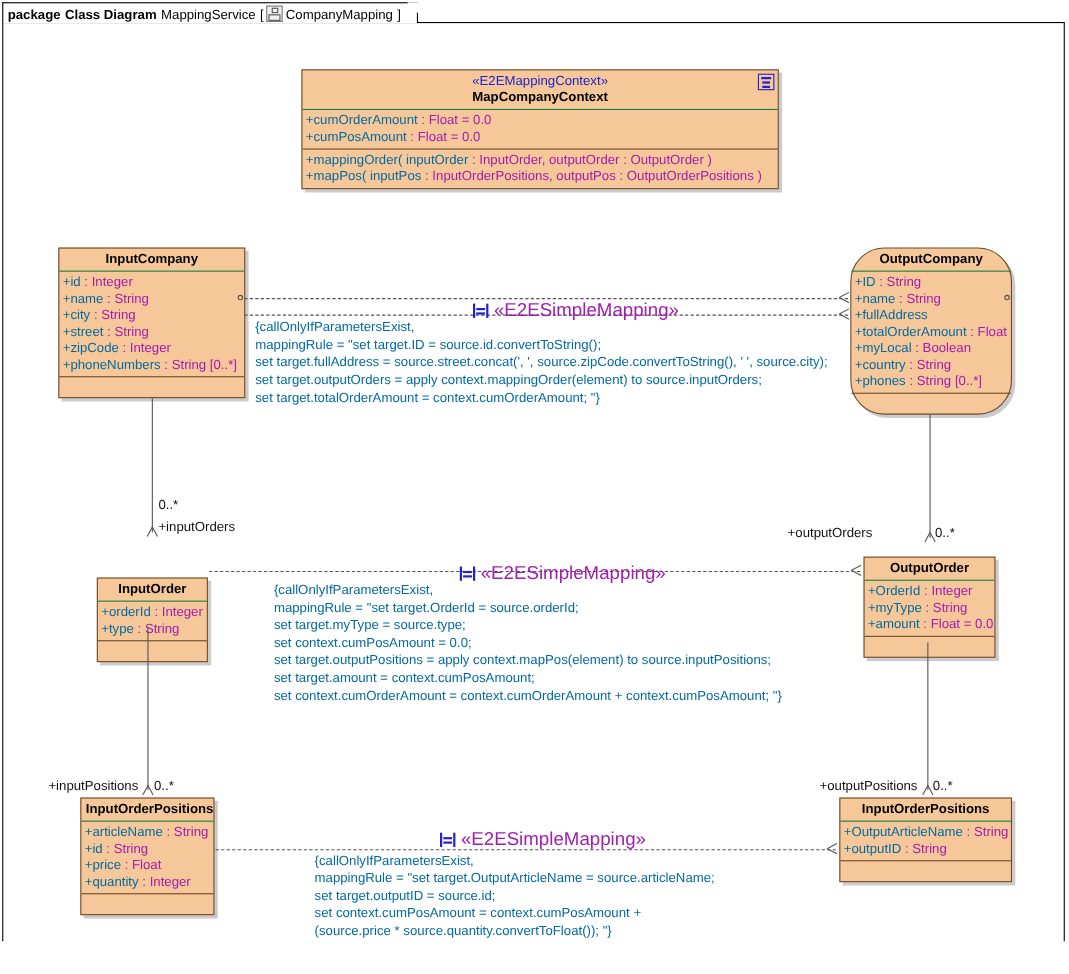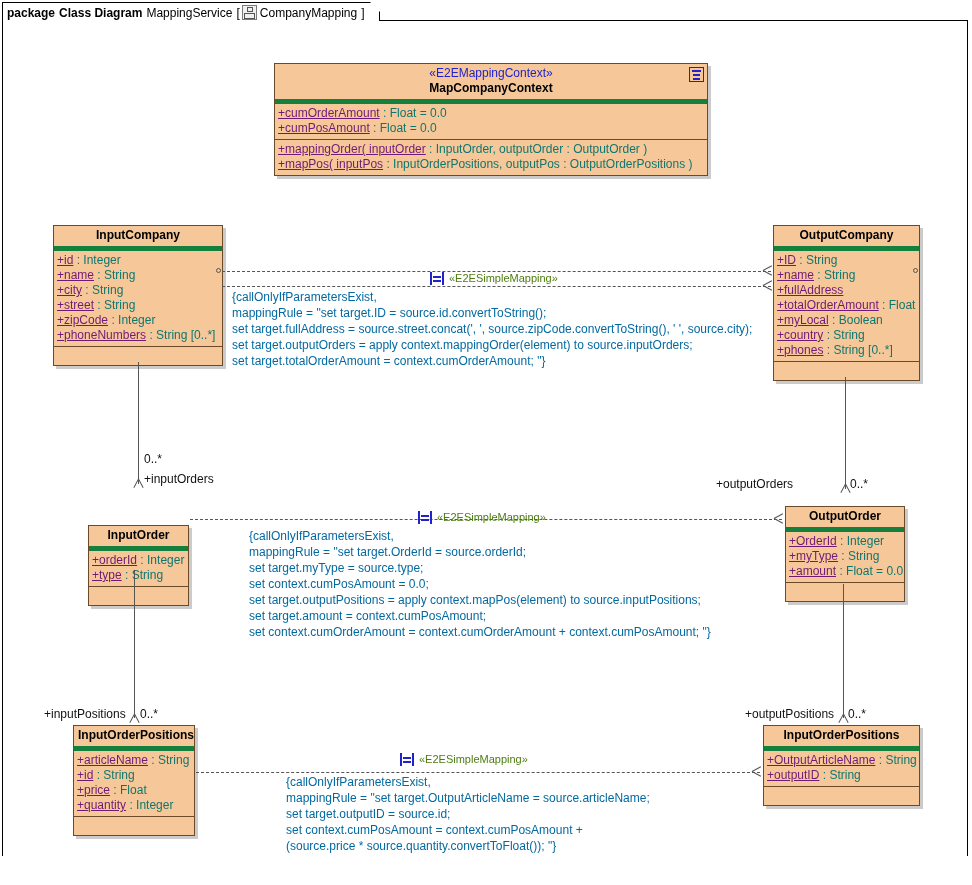--- a/index.html
+++ b/index.html
@@ -87,21 +87,21 @@
     position: absolute;
     border: 1px solid #6b4a2a;
     background: #f6c899;
     box-sizing: border-box;
     font-size: 12px;
     color: #4a3a22;
     box-shadow: 3px 3px 0 rgba(140,140,140,0.45);
   }
   .uml .name-comp {
     position: relative;
-    border-bottom: 5px solid #15803d;
+    border-bottom: 1px solid #15803d;
     padding: 2px 4px 3px 4px;
     text-align: center;
   }
   .uml .stereo {
     color: #2222cc;
     font-size: 12px;
     line-height: 15px;
   }
   .uml .cname {
     font-weight: bold;
@@ -113,22 +113,22 @@
     border-bottom: 1px solid #6b4a2a;
     padding: 2px 3px 3px 3px;
   }
   .uml .compartment:last-child { border-bottom: none; }
   .uml .empty-comp { height: 13px; }
   .uml .feat {
     line-height: 15px;
     white-space: nowrap;
     color: #7a6a4f;
   }
-  .uml .feat .id { color: #701a75; font-weight: normal; text-decoration: underline; }
-  .uml .feat .ty { color: #0f766e; }
+  .uml .feat .id { color: #0369a1; font-weight: normal; }
+  .uml .feat .ty { color: #a21caf; }
 
   .sq-icon {
     position: absolute;
     right: 3px;
     top: 3px;
     width: 15px;
     height: 15px;
     border: 1px solid #2222cc;
     background: #f6c899;
     box-sizing: border-box;
@@ -139,23 +139,24 @@
     background: #2222cc;
   }
   .sq-icon i.t { left: 2px; top: 2px; right: 2px; height: 2px; }
   .sq-icon i.m { left: 3px; top: 6px; right: 3px; height: 2px; }
   .sq-icon i.b { left: 3px; top: 10px; right: 3px; height: 2px; }
 
   
   .dep-label {
     position: absolute;
     white-space: nowrap;
-    font-size: 11px;
-    color: #4d7c0f;
+    font-size: 17px;
+    color: #a21caf;
     display: flex;
+    align-items: center;
     gap: 5px;
   }
   .map-icon {
     width: 14px;
     height: 13px;
     position: relative;
     display: inline-block;
   }
   .map-icon i { position: absolute; background: #2222cc; display:block; }
   .map-icon i.l { left: 0; top: 0; width: 2px; height: 13px; }
@@ -287,21 +288,21 @@
       <div class="feat"><span class="id">+id</span><span class="ty"> : Integer</span></div>
       <div class="feat"><span class="id">+name</span><span class="ty"> : String</span></div>
       <div class="feat"><span class="id">+city</span><span class="ty"> : String</span></div>
       <div class="feat"><span class="id">+street</span><span class="ty"> : String</span></div>
       <div class="feat"><span class="id">+zipCode</span><span class="ty"> : Integer</span></div>
       <div class="feat"><span class="id">+phoneNumbers</span><span class="ty"> : String [0..*]</span></div>
     </div>
     <div class="compartment empty-comp"></div>
   </div>
 
-  <div class="uml" style="left:773px; top:225px; width:147px;">
+  <div class="uml" style="left:773px; top:225px; width:147px;border-radius:31px;">
     <div class="name-comp">
       <div class="cname">OutputCompany</div>
     </div>
     <div class="compartment">
       <div class="feat"><span class="id">+ID</span><span class="ty"> : String</span></div>
       <div class="feat"><span class="id">+name</span><span class="ty"> : String</span></div>
       <div class="feat"><span class="id">+fullAddress</span></div>
       <div class="feat"><span class="id">+totalOrderAmount</span><span class="ty"> : Float</span></div>
       <div class="feat"><span class="id">+myLocal</span><span class="ty"> : Boolean</span></div>
       <div class="feat"><span class="id">+country</span><span class="ty"> : String</span></div>

